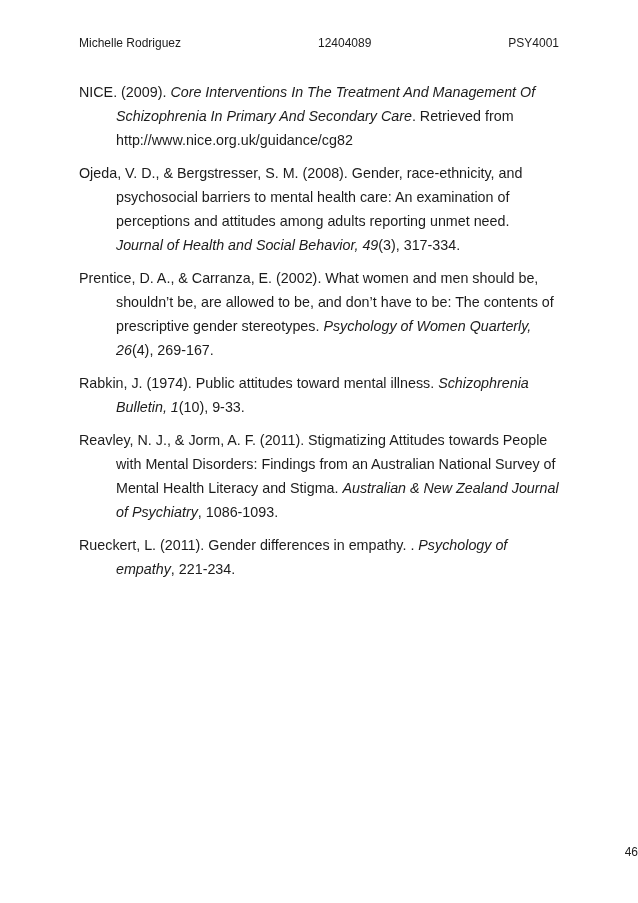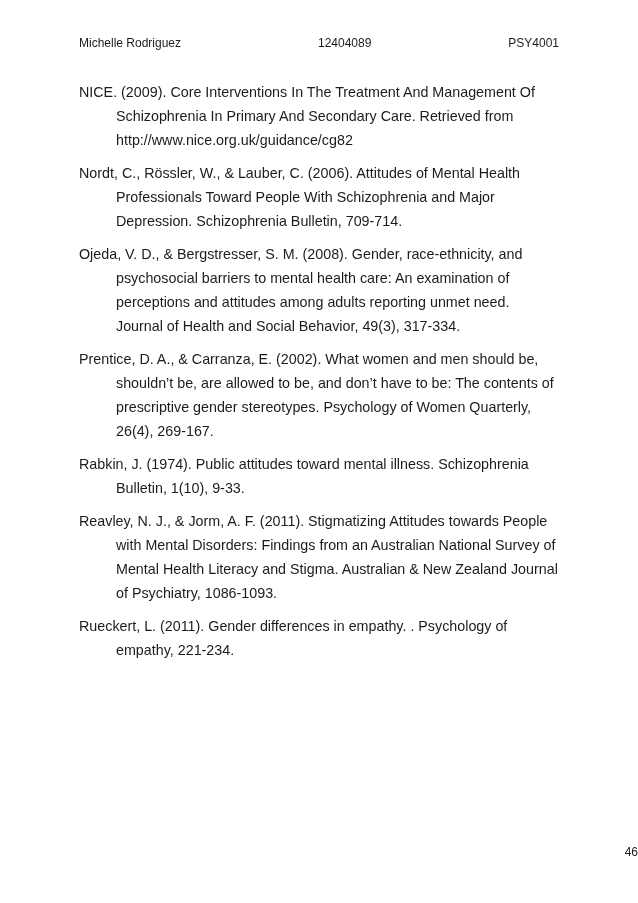--- a/index.html
+++ b/index.html
@@ -26,21 +26,21 @@
   }
   .references {
     font-size: 14.3px;
     line-height: 24px;
   }
   .ref {
     padding-left: 37px;
     text-indent: -37px;
     margin: 0 0 9px 0;
   }
-  .it { }
+  .it { font-style: italic; }
   .page-footer {
     position: absolute;
     left: 0;
     right: 0;
     bottom: 44px;
     text-align: right;
     font-size: 12px;
   }
 </style>
 </head>
@@ -48,21 +48,20 @@
 
 <div class="page">
   <div class="doc-header">
     <span>Michelle Rodriguez</span>
     <span>12404089</span>
     <span>PSY4001</span>
   </div>
 
   <div class="references">
       <p class="ref"><span>NICE. (2009). </span><span class="it">Core Interventions In The Treatment And Management Of Schizophrenia In Primary And Secondary Care</span><span>. Retrieved from http://www.nice.org.uk/guidance/cg82</span></p>
-      <p class="ref"><span>Nordt, C., Rössler, W., &amp; Lauber, C. (2006). Attitudes of Mental Health Professionals Toward People With Schizophrenia and Major Depression. </span><span class="it">Schizophrenia Bulletin</span><span>, 709-714.</span></p>
       <p class="ref"><span>Ojeda, V. D., &amp; Bergstresser, S. M. (2008). Gender, race-ethnicity, and psychosocial barriers to mental health care: An examination of perceptions and attitudes among adults reporting unmet need. </span><span class="it">Journal of Health and Social Behavior, 49</span><span>(3), 317-334.</span></p>
       <p class="ref"><span>Prentice, D. A., &amp; Carranza, E. (2002). What women and men should be, shouldn’t be, are allowed to be, and don’t have to be: The contents of prescriptive gender stereotypes. </span><span class="it">Psychology of Women Quarterly, 26</span><span>(4), 269-167.</span></p>
       <p class="ref"><span>Rabkin, J. (1974). Public attitudes toward mental illness. </span><span class="it">Schizophrenia Bulletin, 1</span><span>(10), 9-33.</span></p>
       <p class="ref"><span>Reavley, N. J., &amp; Jorm, A. F. (2011). Stigmatizing Attitudes towards People with Mental Disorders: Findings from an Australian National Survey of Mental Health Literacy and Stigma. </span><span class="it">Australian &amp; New Zealand Journal of Psychiatry</span><span>, 1086-1093.</span></p>
       <p class="ref"><span>Rueckert, L. (2011). Gender differences in empathy. . </span><span class="it">Psychology of empathy</span><span>, 221-234.</span></p>
     </div>
 
   <div class="page-footer">46</div>
 </div>
 

